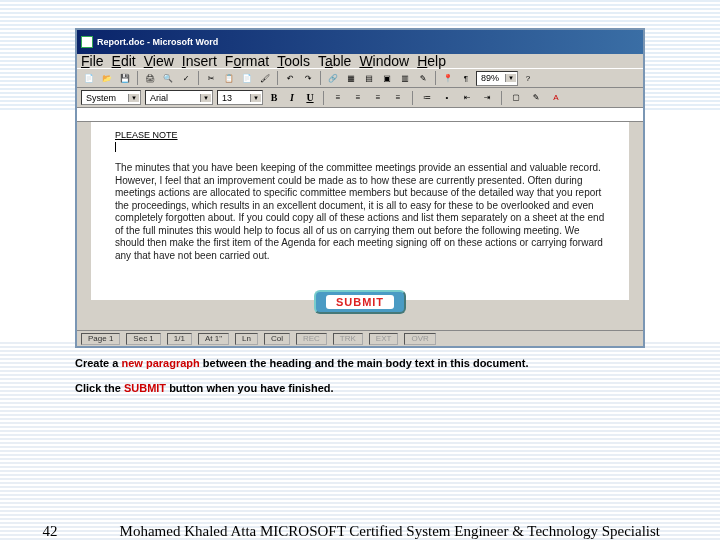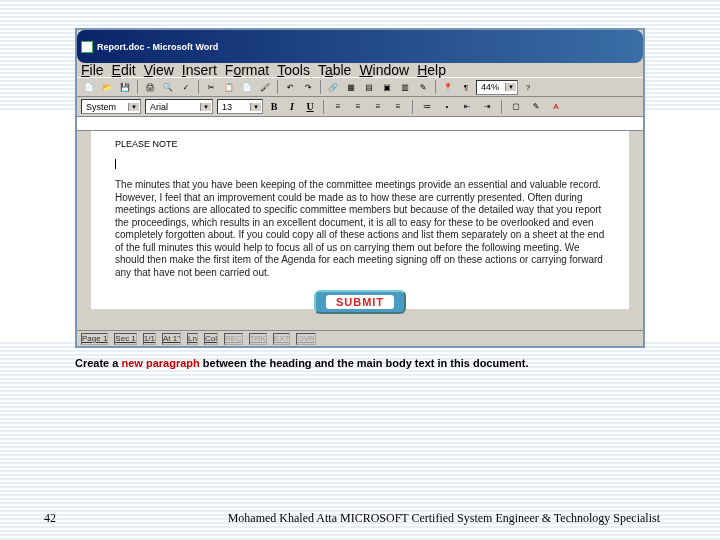--- a/index.html
+++ b/index.html
@@ -1,44 +1,44 @@
 <!DOCTYPE html>
 <html><head>
 <meta charset="utf-8">
 <style>
 * { margin: 0; padding: 0; box-sizing: border-box; }
 body { width: 720px; height: 540px; background: #fff; font-family: Arial, sans-serif; position: relative; overflow: hidden; }
 .bg-stripes { position: absolute; top: 0; left: 0; right: 0; height: 110px; background: repeating-linear-gradient(0deg, #e4eef7 0, #e4eef7 2px, #fff 2px, #fff 4px); z-index: 0; }
 .bg-stripes2 { position: absolute; top: 340px; left: 0; right: 0; bottom: 0; background: repeating-linear-gradient(0deg, #e8eef5 0, #e8eef5 2px, #fff 2px, #fff 4px); z-index: 0; }
 .word-window { position: absolute; top: 28px; left: 75px; width: 570px; height: 320px; border: 2px solid #7a96b4; background: #d4d0c8; z-index: 2; font-size: 9px; }
-.titlebar { height: 33px; background: linear-gradient(90deg, #0a246a, #3a6ea5); color: #fff; display: flex; align-items: center; padding: 6px 4px; font-size: 9px; font-weight: bold; border-radius: 8px; }
+.titlebar { height: 24px; background: linear-gradient(90deg, #0a246a, #3a6ea5); color: #fff; display: flex; align-items: center; padding: 6px 4px; font-size: 9px; font-weight: bold; }
 .titlebar .wicon { width: 12px; height: 12px; background: #fff; margin-right: 4px; display: inline-block; border: 1px solid #3a5; }
 .menubar { height: 14px; background: #d4d0c8; display: flex; align-items: center; padding: 0 4px; gap: 8px; font-size: 14px; color: #000; }
 .menubar span { cursor: default; }
 .menubar span u { text-decoration: underline; }
 .toolbar { height: 20px; background: #d4d0c8; border-top: 1px solid #fff; border-bottom: 1px solid #888; display: flex; align-items: center; padding: 0 4px; gap: 2px; }
 .tbtn { width: 16px; height: 16px; background: #d4d0c8; border: 1px solid #d4d0c8; display: inline-flex; align-items: center; justify-content: center; font-size: 8px; }
 .tsep { width: 1px; height: 14px; background: #888; margin: 0 2px; }
 .format-bar { height: 20px; background: #d4d0c8; border-bottom: 1px solid #888; display: flex; align-items: center; padding: 0 4px; gap: 4px; }
 .combo { height: 15px; background: #fff; border: 1px inset #888; font-size: 9px; padding: 0 12px 0 4px; display: inline-flex; align-items: center; position: relative; }
 .combo::after { content: "▾"; position: absolute; right: 1px; font-size: 7px; background: #d4d0c8; width: 10px; text-align: center; border-left: 1px solid #888; }
 .ruler { height: 14px; background: #fff; border-bottom: 1px solid #888; position: relative; font-size: 6px; }
 .doc-area { background: #fff; height: 178px; padding: 8px 24px; overflow: hidden; border-left: 14px solid #d4d0c8; border-right: 14px solid #d4d0c8; }
-.doc-heading { font-size: 9px; font-weight: normal; color: #000; margin-bottom: 10px; }
+.doc-heading { font-size: 9px; font-weight: normal; color: #000; margin-bottom: 2px; text-decoration: underline; }
 .cursor { display: inline-block; width: 1px; height: 10px; background: #000; }
 .doc-body { font-size: 10px; color: #222; line-height: 1.25; margin-top: 8px; text-align: left; }
 .submit-area { position: absolute; bottom: 28px; left: 0; right: 0; height: 32px; display: flex; justify-content: center; align-items: center; }
 .submit-btn { background: #4a9bc4; border: 2px outset #7cc; border-radius: 6px; padding: 3px 10px; }
 .submit-inner { background: #fff; color: #d22; font-weight: bold; font-size: 11px; padding: 1px 10px; border-radius: 3px; letter-spacing: 1px; }
 .statusbar { position: absolute; bottom: 0; left: 0; right: 0; height: 16px; background: #d4d0c8; border-top: 1px solid #888; display: flex; align-items: center; font-size: 8px; padding: 0 4px; gap: 6px; color: #333; }
-.statusbar .cell { border: 1px inset #aaa; padding: 0 0; height: 12px; display: inline-flex; align-items: center; text-decoration: underline; }
+.statusbar .cell { border: 1px inset #aaa; padding: 0 6px; height: 12px; display: inline-flex; align-items: center; }
 .statusbar .dim { color: #999; }
 .instructions { position: absolute; top: 355px; left: 75px; width: 570px; font-size: 11px; font-weight: bold; color: #000; line-height: 1.5; z-index: 2; }
 .instructions .red { color: #c00; }
-.footer { position: absolute; bottom: 14px; left: 0; right: 0; display: flex; align-items: center; font-size: 12px; font-family: "Times New Roman", serif; z-index: 2; }
+.footer { position: absolute; bottom: 0; left: 0; right: 0; display: flex; align-items: center; font-size: 15px; font-family: "Times New Roman", serif; z-index: 2; }
 .footer .pagenum { width: 100px; text-align: center; }
 .footer .credit { flex: 1; text-align: right; }
 .zoom-combo { width: 42px; }
 .biubtn { font-family: "Times New Roman", serif; font-size: 10px; font-weight: bold; width: 14px; text-align: center; }
 </style>
 </head>
 <body>
 
 <div class="bg-stripes"></div>
 <div class="bg-stripes2"></div>
@@ -78,21 +78,21 @@
     <span class="tsep"></span>
     <span class="tbtn">🔗</span>
     <span class="tbtn">▦</span>
     <span class="tbtn">▤</span>
     <span class="tbtn">▣</span>
     <span class="tbtn">▥</span>
     <span class="tbtn">✎</span>
     <span class="tsep"></span>
     <span class="tbtn">📍</span>
     <span class="tbtn">¶</span>
-    <span class="combo zoom-combo">44%</span>
+    <span class="combo zoom-combo">89%</span>
     <span class="tbtn">?</span>
   </div>
   <div class="format-bar">
     <span class="combo" style="width:60px">System</span>
     <span class="combo" style="width:68px">Arial</span>
     <span class="combo" style="width:46px">13</span>
     <span class="biubtn">B</span>
     <span class="biubtn" style="font-style:italic">I</span>
     <span class="biubtn" style="text-decoration:underline">U</span>
     <span class="tsep"></span>
@@ -133,19 +133,22 @@
     <span class="cell dim">EXT</span>
     <span class="cell dim">OVR</span>
   </div>
 </div>
 
 <div class="instructions">
   <div>
     <span>Create a </span><span class="red">new paragraph</span><span> between the heading and the main body text in this document.</span>
   </div>
   <div style="height:8px"></div>
+  <div>
+    <span>Click the </span><span class="red">SUBMIT</span><span> button when you have finished.</span>
+  </div>
 </div>
 
 <div class="footer">
   <div class="pagenum">42</div>
   <div class="credit">Mohamed Khaled Atta MICROSOFT Certified System Engineer &amp; Technology Specialist</div>
   <div style="width:60px"></div>
 </div>
 
 </body></html>

